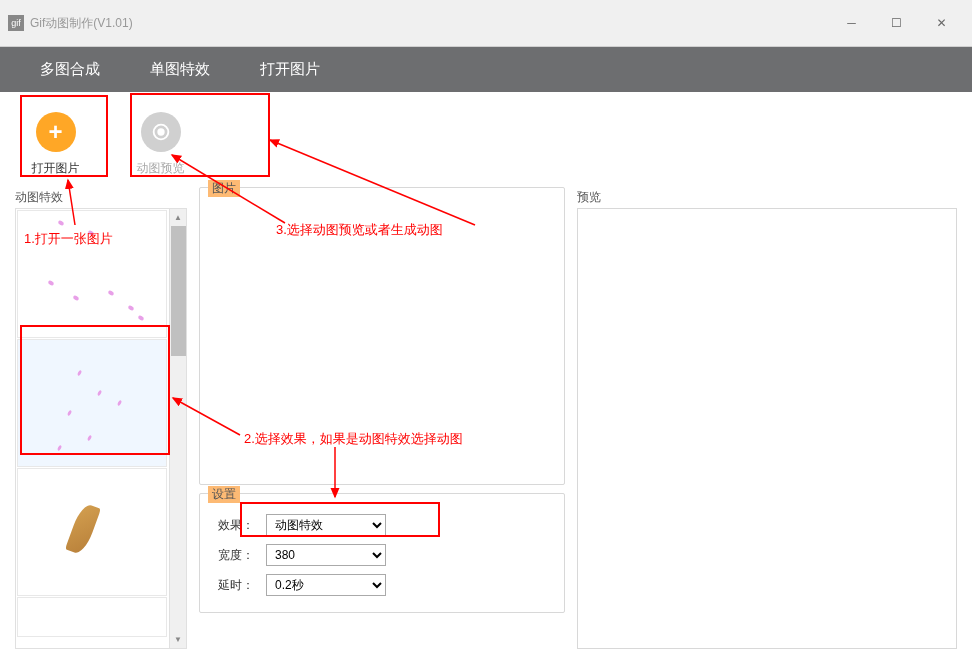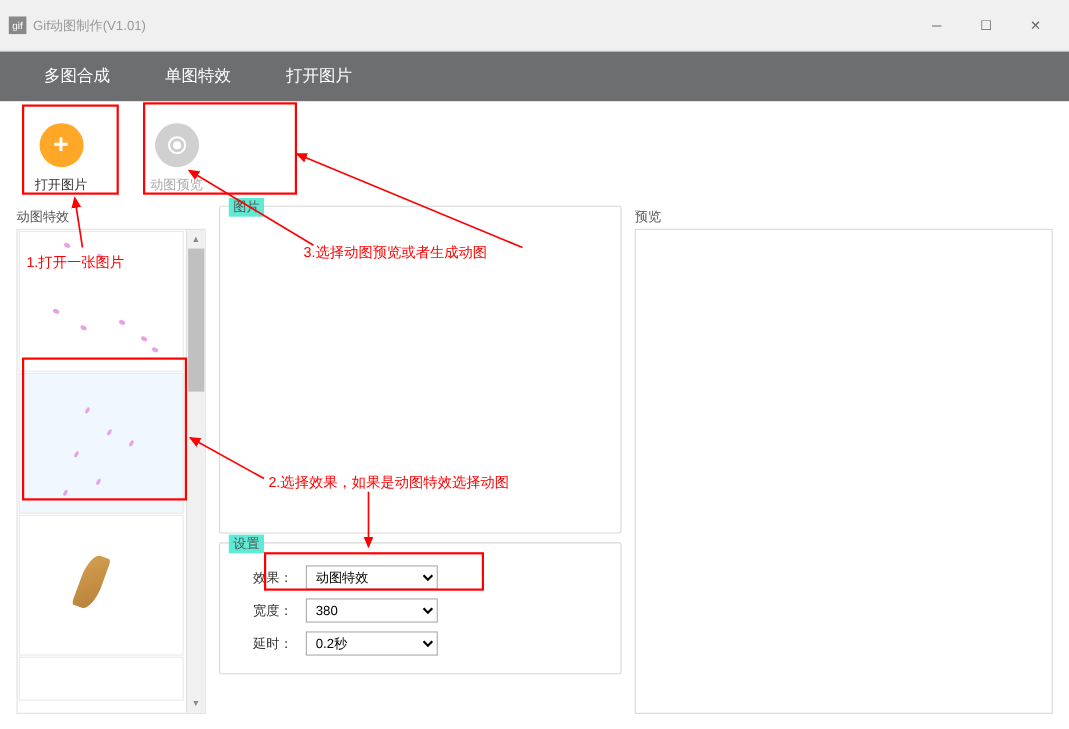--- a/index.html
+++ b/index.html
@@ -29,23 +29,23 @@
     .content { display: flex; height: 462px; padding: 0 15px; }
     
     .left-panel { width: 172px; display: flex; flex-direction: column; }
     .panel-header-sm { font-size: 12px; color: #555; padding: 2px 0; }
     .thumbs-scroll { flex: 1; border: 1px solid #e0e0e0; overflow-y: scroll; background: #fff; position: relative; }
     .thumb { width: 150px; height: 128px; border: 1px solid #e8e8e8; margin: 1px; position: relative; background: #fff; }
     .thumb-selected { background: #f0f7ff; }
     
     .center-panel { flex: 1; display: flex; flex-direction: column; margin: 0 12px; }
     .fieldset { border: 1px solid #d8d8d8; border-radius: 2px; padding: 8px 12px; position: relative; }
-    .fieldset-legend { position: absolute; top: -8px; left: 8px; background: #5eead4; padding: 0 4px; font-size: 12px; color: #555; }
+    .fieldset-legend { position: absolute; top: -8px; left: 8px; background: #fdba74; padding: 0 4px; font-size: 12px; color: #555; }
     .image-area { height: 298px; background: #fff; position: relative; }
-    .settings-area { margin-top: 8px; padding: 12px 16px 8px; }
+    .settings-area { margin-top: 8px; padding: 12px 4px 8px; }
     .setting-row { display: flex; align-items: center; margin: 8px 0; }
     .setting-label { width: 50px; font-size: 12px; color: #333; text-align: right; margin-right: 12px; }
     .setting-select { width: 120px; height: 22px; font-size: 12px; border: 1px solid #aaa; padding: 0 4px; background: #fff; }
     
     .right-panel { width: 380px; display: flex; flex-direction: column; }
     .preview-box { flex: 1; border: 1px solid #d8d8d8; background: #fff; }
     
     .annotation { position: absolute; font-size: 13px; color: #ff0000; pointer-events: none; z-index: 10; }
     .ann-1 { left: 24px; top: 230px; }
     .ann-2 { left: 244px; top: 430px; }

